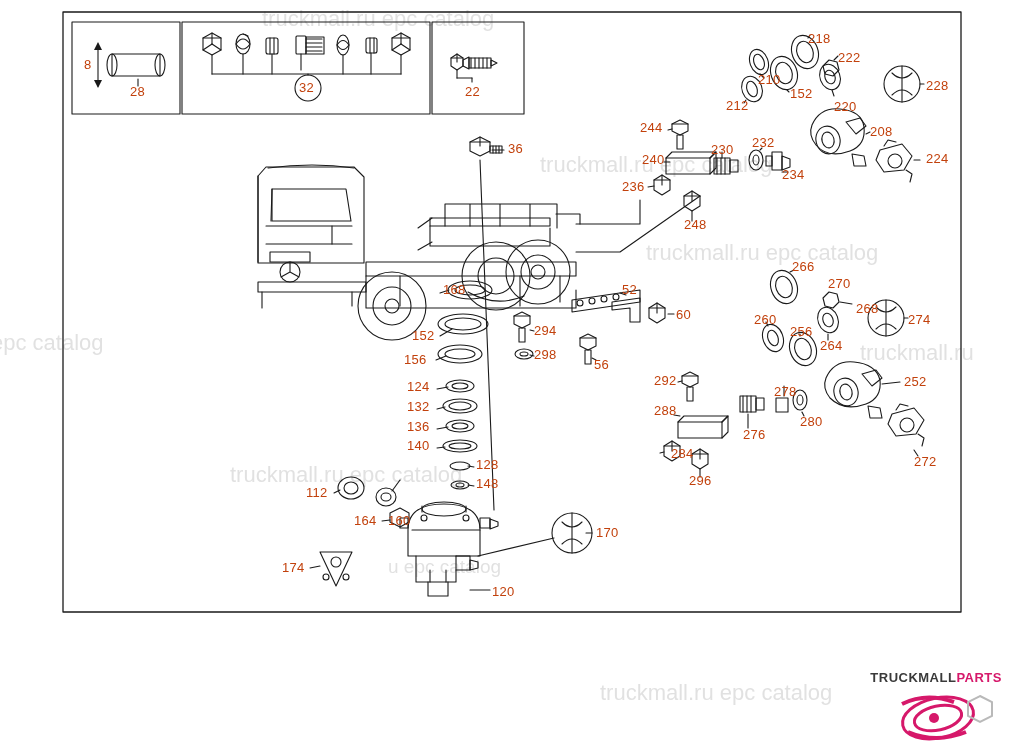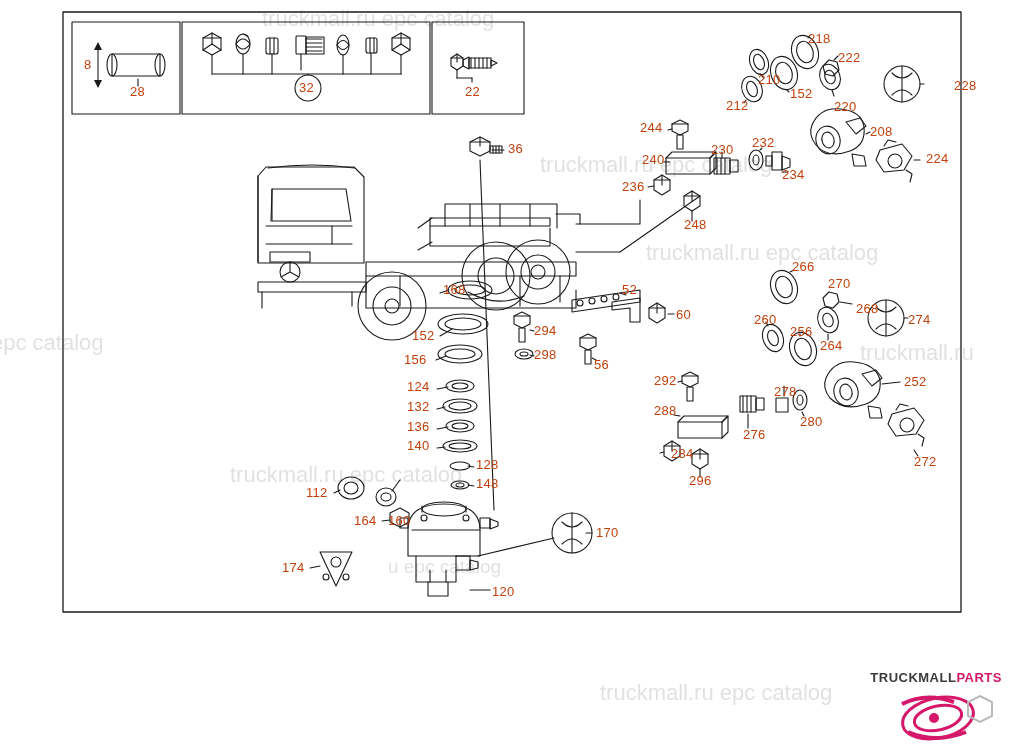--- a/index.html
+++ b/index.html
@@ -425,21 +425,21 @@
   <div class="lbl" style="left:299px; top:80px;">32</div>
   <div class="lbl" style="left:465px; top:84px;">22</div>
   <div class="lbl" style="left:508px; top:141px;">36</div>
 
   <div class="lbl" style="left:808px; top:31px;">218</div>
   <div class="lbl" style="left:838px; top:50px;">222</div>
   <div class="lbl" style="left:758px; top:72px;">210</div>
   <div class="lbl" style="left:726px; top:98px;">212</div>
   <div class="lbl" style="left:790px; top:86px;">152</div>
   <div class="lbl" style="left:834px; top:99px;">220</div>
-  <div class="lbl" style="left:926px; top:78px;margin-left:28px;">228</div>
+  <div class="lbl" style="left:926px; top:78px;">228</div>
   <div class="lbl" style="left:870px; top:124px;">208</div>
   <div class="lbl" style="left:926px; top:151px;">224</div>
 
   <div class="lbl" style="left:640px; top:120px;">244</div>
   <div class="lbl" style="left:642px; top:152px;">240</div>
   <div class="lbl" style="left:711px; top:142px;">230</div>
   <div class="lbl" style="left:752px; top:135px;">232</div>
   <div class="lbl" style="left:782px; top:167px;">234</div>
   <div class="lbl" style="left:622px; top:179px;">236</div>
   <div class="lbl" style="left:684px; top:217px;">248</div>

